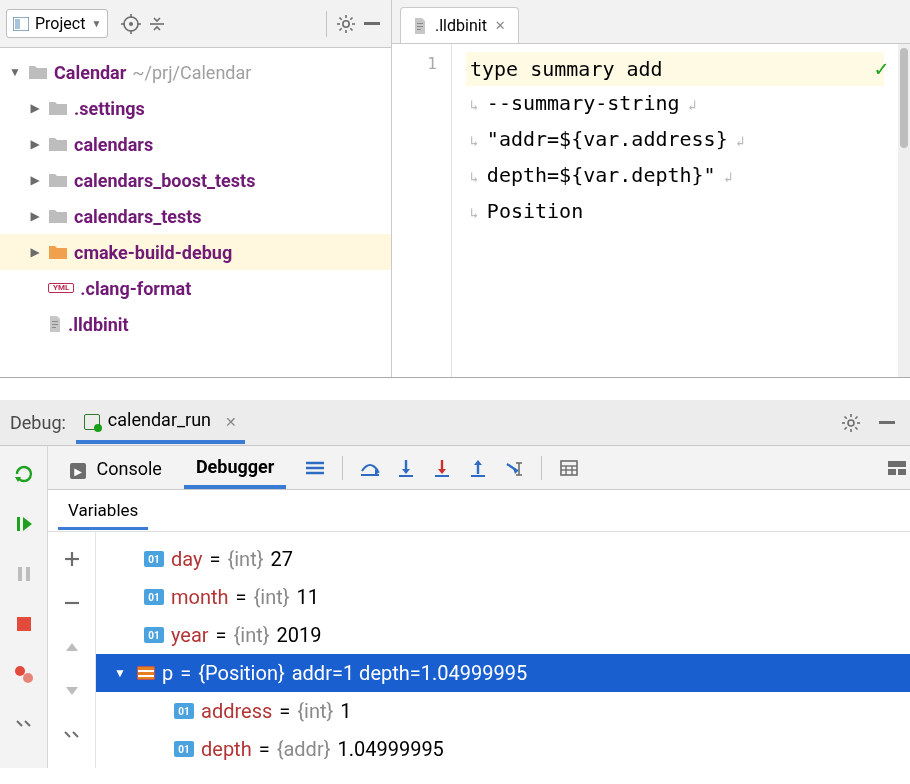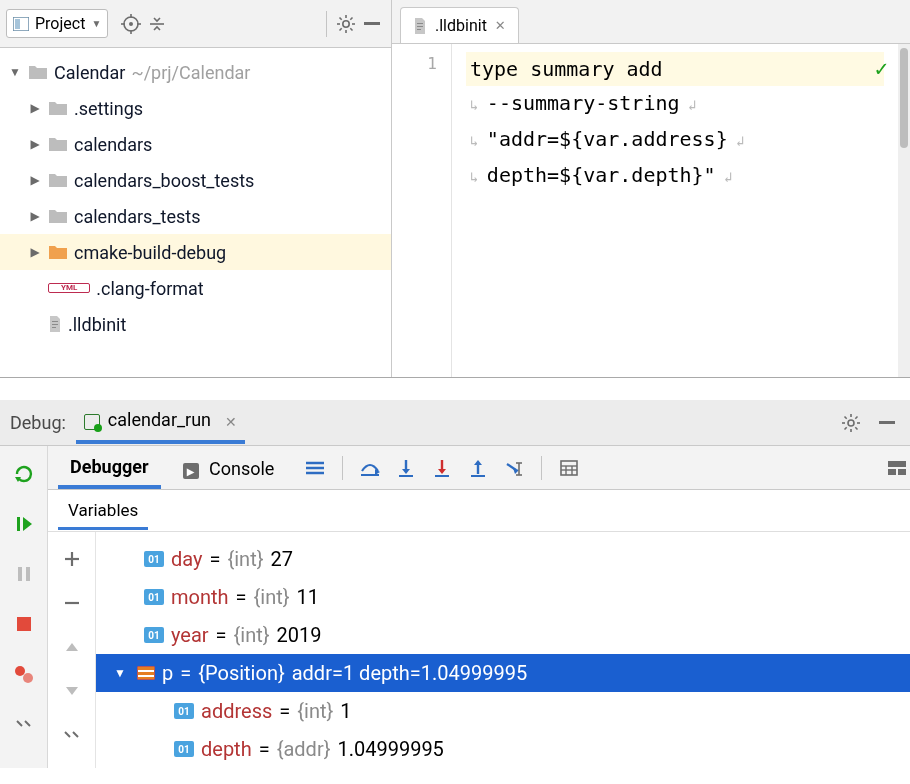--- a/index.html
+++ b/index.html
@@ -63,25 +63,25 @@
       white-space: nowrap;
     }
     .tree-row.selected { background: #fff8df; }
     .tree-expand {
       width: 14px; display:flex; justify-content:center;
       color:#6b6b6b; font-size:12px;
     }
     .folder-icon { color:#9e9e9e; }
     .folder-icon.orange { color:#f0a14e; }
     .file-icon { color:#8a8a8a; font-size:14px; }
-    .node-name { color:#0f172a; }
+    .node-name { color:#701a75;font-weight:bold; }
     .node-path { color:#a0a0a0; font-size:18px; }
     .yml-icon {
       font-size:8px; font-weight:bold; color:#bd2b50;
-      border:1px solid #bd2b50; padding:0 12px; border-radius:2px;
+      border:1px solid #bd2b50; padding:0 4px; border-radius:2px;
       line-height:1.1;
     }
 
     
     .editor-panel {
       flex: 1;
       display: flex;
       flex-direction: column;
     }
     .editor-tabs {
@@ -395,20 +395,21 @@
     <div class="editor-body">
       <div class="gutter mono">
         <div>1</div>
       </div>
       <div class="code mono">
         <span class="check-icon">✓</span>
         <span class="line1">type summary add</span>
         <div><span class="wrap-arrow">↳ </span><span>--summary-string</span><span class="wrap-arrow"> ↲</span></div>
         <div><span class="wrap-arrow">↳ </span><span>"addr=${var.address}</span><span class="wrap-arrow"> ↲</span></div>
         <div><span class="wrap-arrow">↳ </span><span>depth=${var.depth}"</span><span class="wrap-arrow"> ↲</span></div>
+        <div><span class="wrap-arrow">↳ </span><span>Position</span></div>
       </div>
       <div class="editor-scroll">
           <div class="thumb"></div>
         </div>
     </div>
   </div>
 </div>
 
 <div class="debug-panel">
   <div class="debug-header">
@@ -475,26 +476,26 @@
       <div class="run-btn">
         <svg width="18" height="10">
             <polyline points="2,2 7,7" stroke="#6d6d6d" stroke-width="2" fill="none"></polyline>
             <polyline points="10,2 15,7" stroke="#6d6d6d" stroke-width="2" fill="none"></polyline>
           </svg>
       </div>
     </div>
 
     <div class="debug-main">
       <div class="debug-tabs1">
-        <div class="dbg-tab active">
-          <span>Debugger</span>
-        </div>
         <div class="dbg-tab">
           <span class="arrowbox">▶</span>
           <span>Console</span>
+        </div>
+        <div class="dbg-tab active">
+          <span>Debugger</span>
         </div>
         <div class="toolbar-icon" style="margin-left:6px">
           <svg width="22" height="16">
               <line x1="2" y1="3" x2="20" y2="3" stroke="#2d6cc2" stroke-width="2.5"></line>
               <line x1="2" y1="8" x2="20" y2="8" stroke="#2d6cc2" stroke-width="2.5"></line>
               <line x1="2" y1="13" x2="20" y2="13" stroke="#2d6cc2" stroke-width="2.5"></line>
             </svg>
         </div>
         <div class="sep"></div>
         <div class="toolbar-icon">

